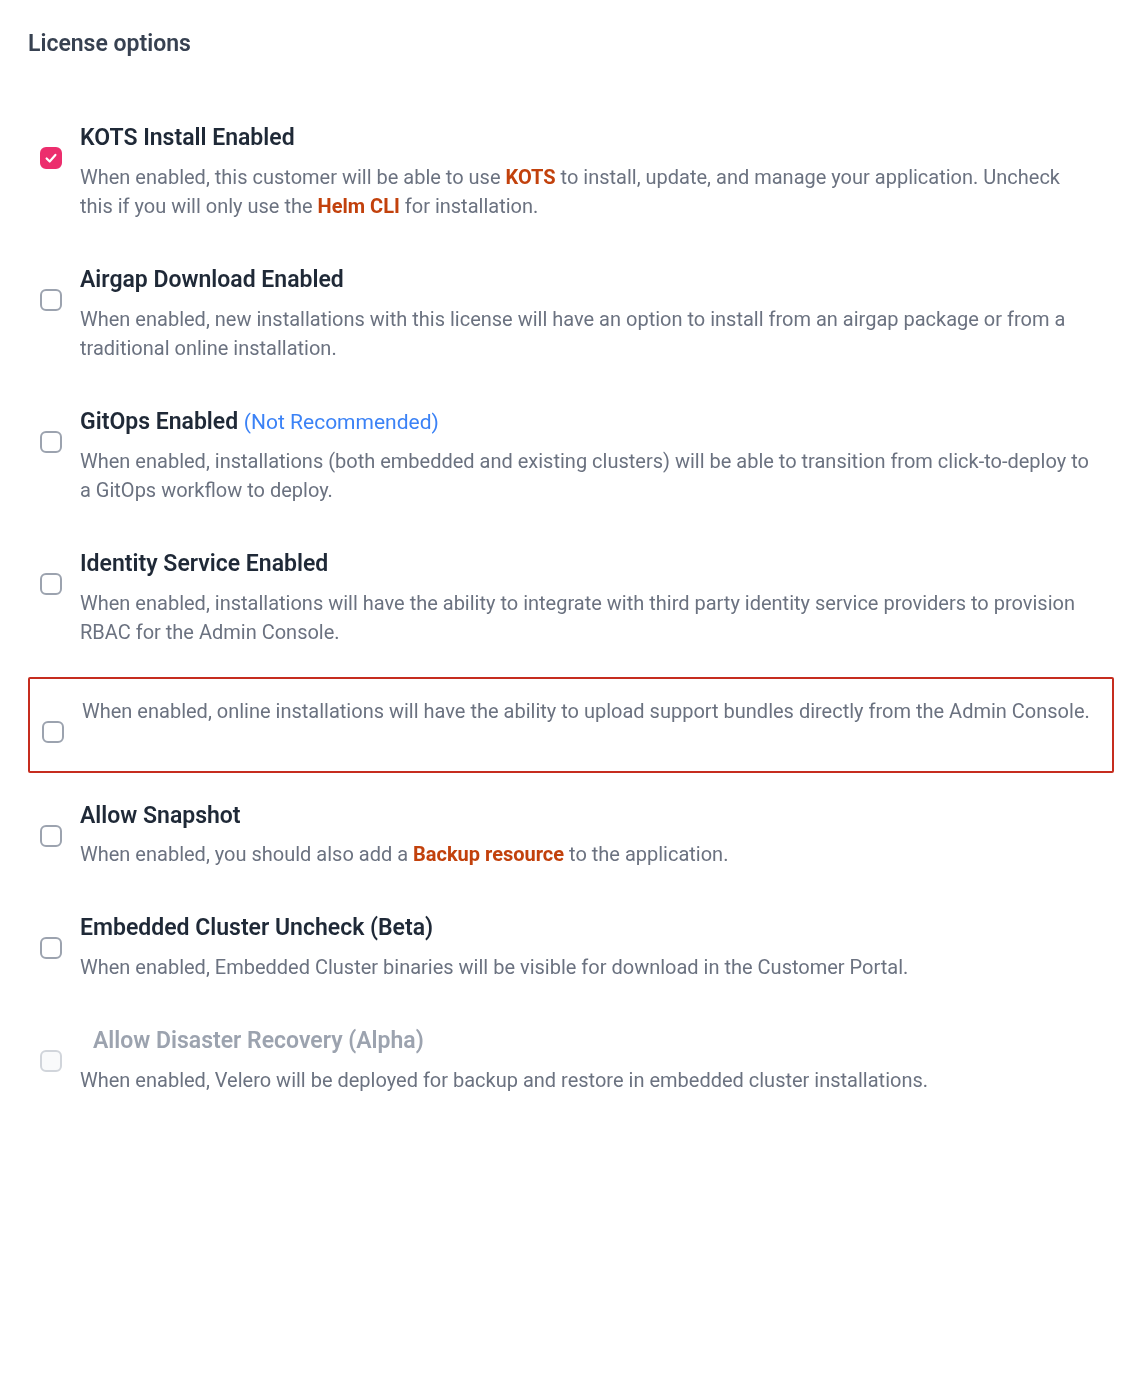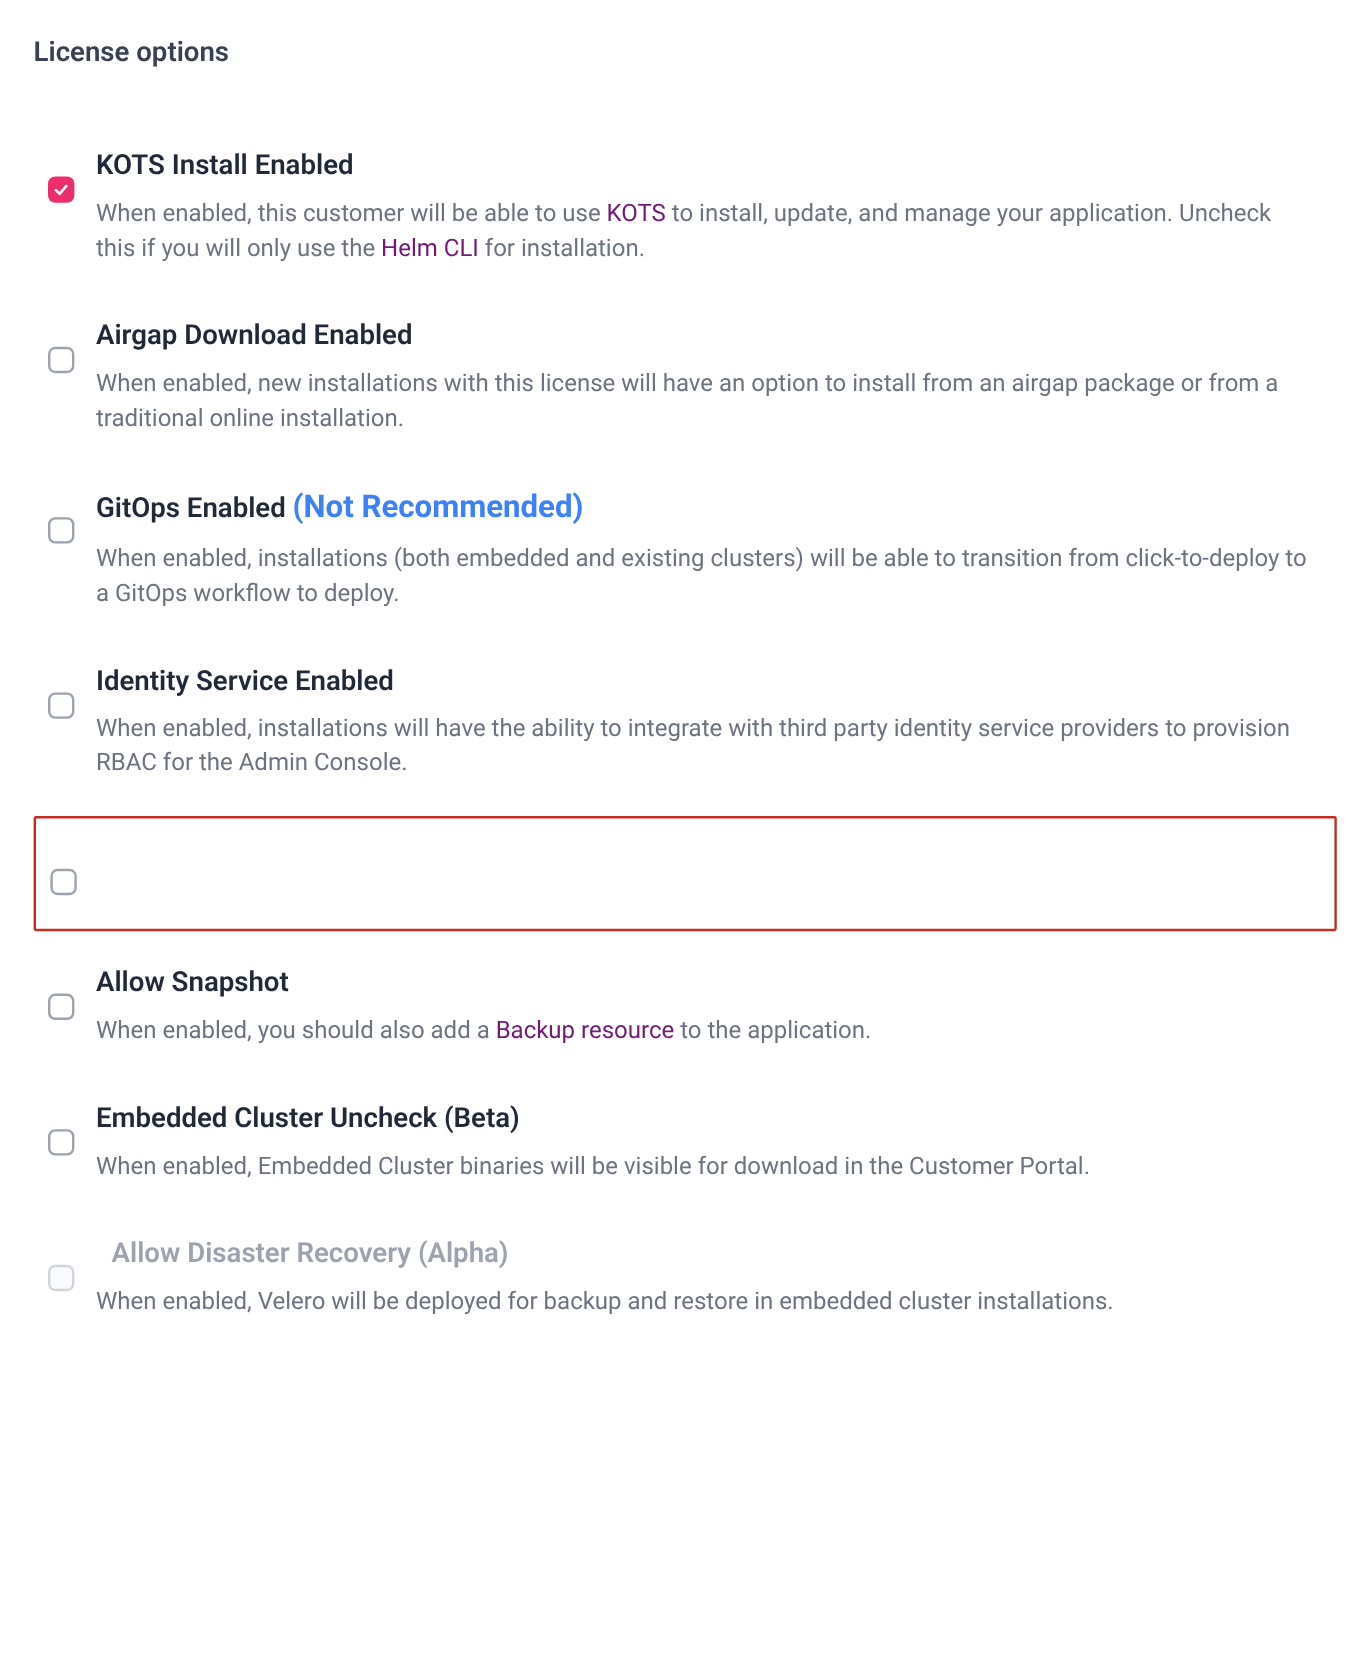--- a/index.html
+++ b/index.html
@@ -58,32 +58,32 @@
     .option-body { flex: 1 1 auto; padding-right: 12px; }
     .option-title {
       font-size: 23px;
       font-weight: 600;
       color: #1f2937;
       line-height: 1.3;
       margin-bottom: 10px;
     }
     .option-title .suffix-link {
       color: #3b82f6;
-      font-weight: 700;
-      font-size: 26px;
+      font-weight: 400;
+      font-size: 21px;
     }
     .option-desc {
       font-size: 20px;
       line-height: 1.45;
       color: #6b7280;
       font-weight: 400;
     }
     .option-desc .link {
-      color: #701a75;
-      font-weight: 400;
+      color: #c2410c;
+      font-weight: 700;
       margin-top: 12px;
     }
     .option-row.dimmed .option-title { color: #9ca3af; margin-left: 13px; }
   </style>
 </head>
 <body>
 
 <h2 class="section-title">License options</h2>
 
 <div class="options-list" id="options-list">
@@ -115,20 +115,21 @@
     <div class="option-row">
       <div class="checkbox-wrap"><span class="checkbox" role="checkbox" aria-checked="false"></span></div>
       <div class="option-body">
         <div class="option-title"><span>Identity Service Enabled</span></div>
         <div class="option-desc"><span>When enabled, installations will have the ability to integrate with third party identity service providers to provision RBAC for the Admin Console.</span></div>
       </div>
     </div>
     <div class="option-row highlighted">
       <div class="checkbox-wrap"><span class="checkbox" role="checkbox" aria-checked="false"></span></div>
       <div class="option-body">
+        <div class="option-desc"><span>When enabled, online installations will have the ability to upload support bundles directly from the Admin Console.</span></div>
       </div>
     </div>
     <div class="option-row">
       <div class="checkbox-wrap"><span class="checkbox" role="checkbox" aria-checked="false"></span></div>
       <div class="option-body">
         <div class="option-title"><span>Allow Snapshot</span></div>
         <div class="option-desc"><span>When enabled, you should also add a </span><span class="link">Backup resource</span><span> to the application.</span></div>
       </div>
     </div>
     <div class="option-row">

